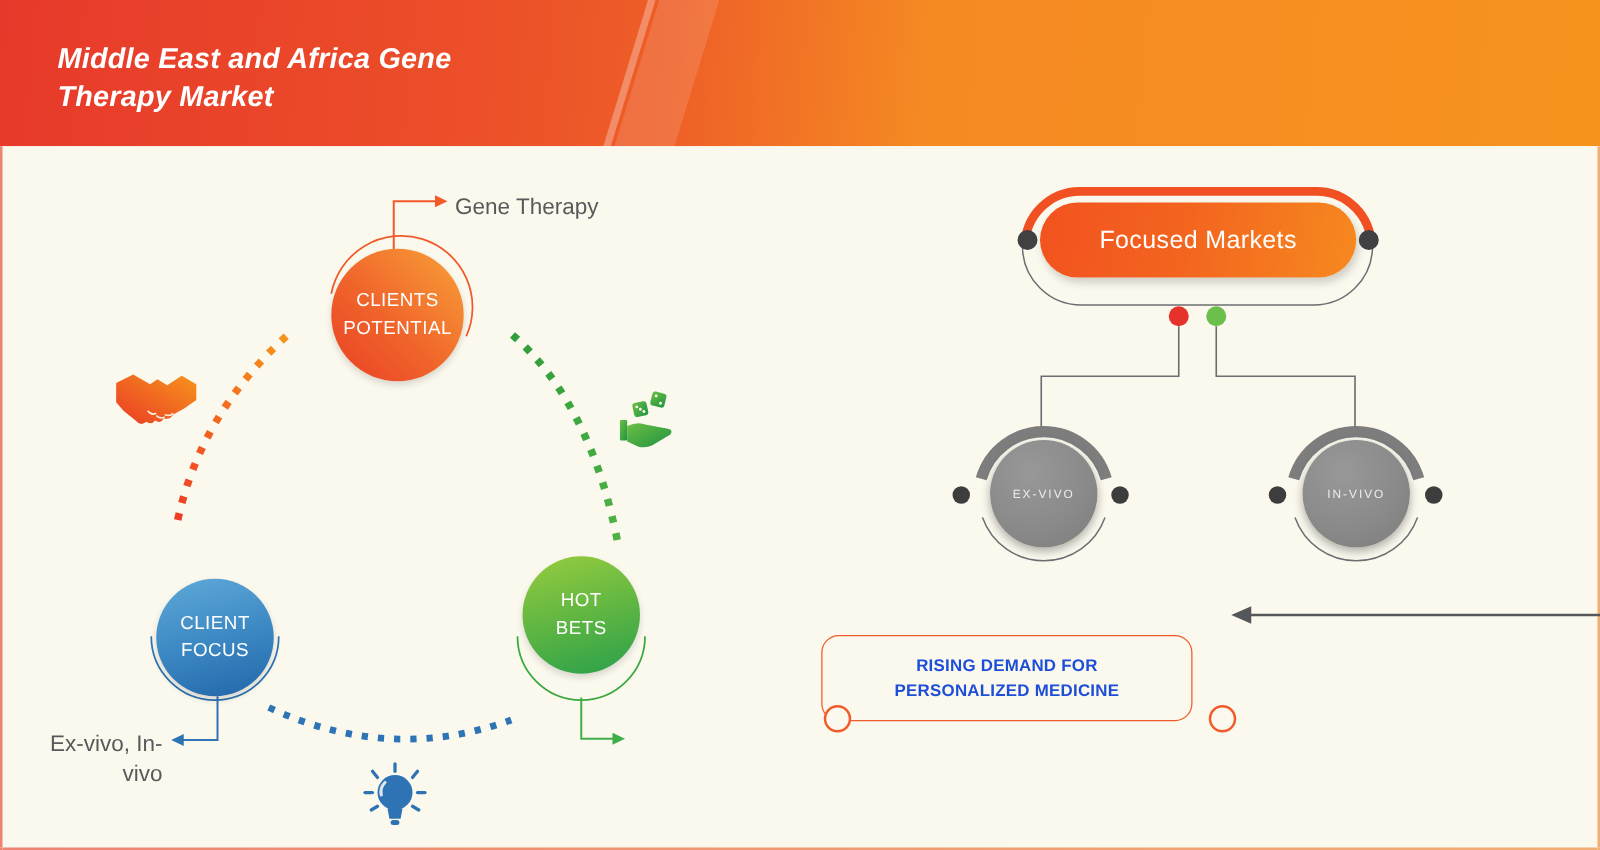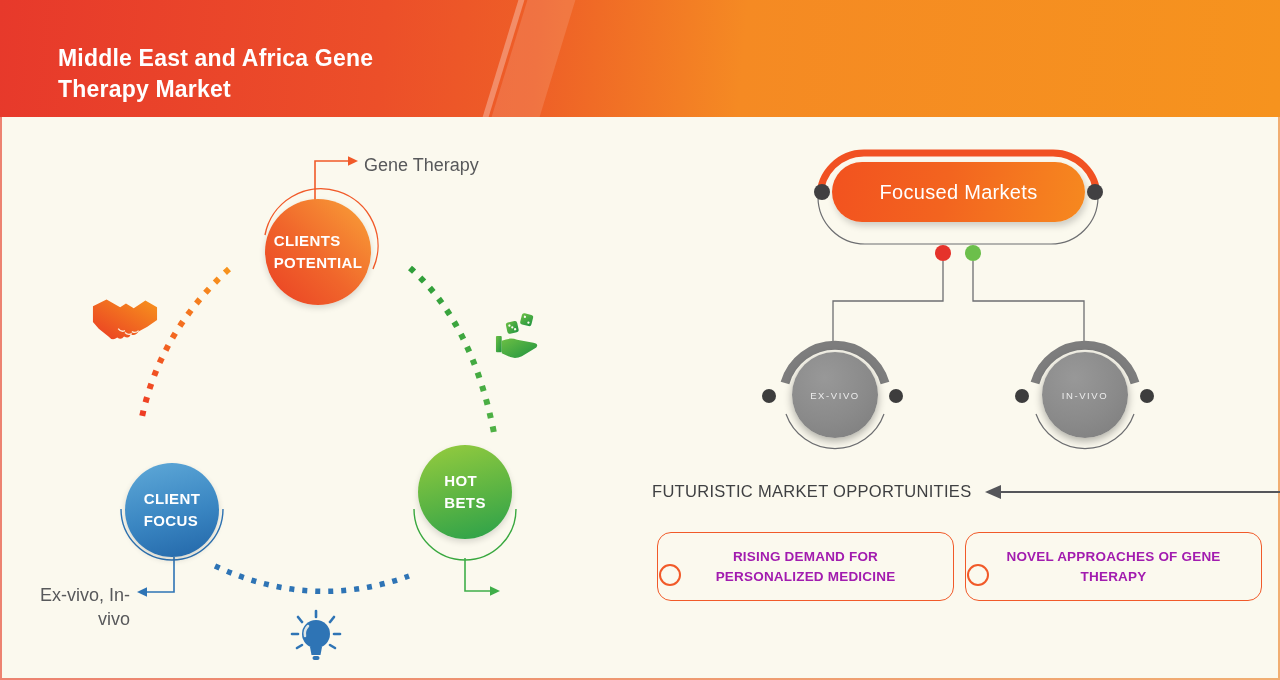--- a/index.html
+++ b/index.html
@@ -4,34 +4,34 @@
 <style>
   html,body{margin:0;padding:0;}
   body{width:1280px;height:680px;overflow:hidden;font-family:"Liberation Sans",sans-serif;background:#fbf9ee;}
 
   
   .header{position:relative;height:117px;overflow:hidden;
     background:linear-gradient(95deg,#e7392b 0%,#ec4f29 30%,#ee5f27 42%,#f58a23 58%,#f6931e 100%);}
   .stripe{position:absolute;top:-30px;height:200px;transform:skewX(-17deg);}
   .stripe.s1{left:506px;width:48px;background:rgba(255,255,255,.13);}
   .stripe.s2{left:497px;width:6px;background:rgba(255,255,255,.30);}
-  .title{position:absolute;left:42px;top:27px;margin:16px;color:#fff;font-size:23px;font-weight:bold;
-    line-height:1.35;letter-spacing:.2px;white-space:pre-line;}
+  .title{position:absolute;left:42px;top:27px;margin:4px;color:#fff;font-size:23px;font-weight:bold;
+    line-height:1.35;letter-spacing:.2px;white-space:pre-line;font-style:italic;}
   .subtitle{position:absolute;left:573px;top:23px;margin:0;color:#fff;font-size:19px;line-height:1.4;
     white-space:pre-line;}
 
   
   .main{position:relative;height:561px;background:#fbf9ee;
     border:2px solid;border-top:none;border-image:linear-gradient(90deg,#ed8371,#f1ae72) 1;}
   .abs{position:absolute;}
   svg.decor{position:absolute;left:0;top:0;width:1280px;height:563px;}
 
   
   .node{position:absolute;border-radius:50%;display:flex;align-items:center;justify-content:center;
-    color:#fff;font-weight:bold;letter-spacing:.4px;white-space:pre-line;
+    text-align:center;color:#fff;font-weight:normal;letter-spacing:.4px;white-space:pre-line;
     box-shadow:0 3px 6px rgba(0,0,0,.14);}
   .node-cp{left:263px;top:82px;width:106px;height:106px;font-size:15px;line-height:1.45;
     background:linear-gradient(225deg,#f9a238 0%,#f0652b 55%,#ea3f24 100%);}
   .node-cf{left:123px;top:346px;width:94px;height:94px;font-size:15px;line-height:1.45;
     background:linear-gradient(165deg,#5fa9d8 0%,#3a86c2 55%,#2266a8 100%);}
   .node-hb{left:416px;top:328px;width:94px;height:94px;font-size:15px;line-height:1.45;
     background:linear-gradient(165deg,#97cc3e 0%,#5bb443 55%,#29a04b 100%);}
 
   
   .callout{position:absolute;color:#58595b;font-size:18px;line-height:1.32;}
@@ -53,22 +53,22 @@
   
   .gnode{position:absolute;width:86px;height:86px;border-radius:50%;display:flex;align-items:center;
     justify-content:center;color:#ececec;font-size:9.5px;letter-spacing:1.6px;
     background:radial-gradient(circle at 38% 30%,#989898 0%,#8a8a8a 55%,#7c7c7c 100%);
     box-shadow:0 3px 8px rgba(0,0,0,.32);}
 
   
   .opp-heading{left:650px;top:365px;font-size:16.5px;color:#3f4042;letter-spacing:.3px;}
   .opp-box{position:absolute;top:391px;width:297px;height:69px;box-sizing:border-box;
     border:1.5px solid #f15a29;border-radius:14px;display:flex;align-items:center;justify-content:center;
-    text-align:center;font-size:13.5px;font-weight:bold;color:#a21caf;letter-spacing:.2px;
-    padding:0 22px;line-height:1.45;margin-top:24px;}
+    text-align:center;font-size:13.5px;font-weight:bold;color:#1d4ed8;letter-spacing:.2px;
+    padding:0 22px;line-height:1.45;}
   .opp-box1{left:655px;}
   .opp-box2{left:963px;}
   .ring{position:absolute;top:447px;width:22px;height:22px;box-sizing:border-box;border-radius:50%;
     border:2.5px solid #f15a29;background:#fbf9ee;}
   .ring1{left:657px;}
   .ring2{left:965px;}
 
   .icon{position:absolute;}
 </style>
 </head>
@@ -200,23 +200,19 @@
     <span>EX-VIVO</span>
   </div>
   <div class="gnode" style="left:1040px;top:235px">
     <span>IN-VIVO</span>
   </div>
   <div class="sdot" style="left:760px;top:272px"></div>
   <div class="sdot" style="left:887px;top:272px"></div>
   <div class="sdot" style="left:1013px;top:272px"></div>
   <div class="sdot" style="left:1138px;top:272px"></div>
 
-  <div class="abs opp-heading">FUTURISTIC MARKET OPPORTUNITIES</div>
   <div class="opp-box opp-box1">
     <span>RISING DEMAND FOR PERSONALIZED MEDICINE</span>
   </div>
-  <div class="opp-box opp-box2">
-    <span>NOVEL APPROACHES OF GENE THERAPY</span>
-  </div>
   <div class="ring ring1"></div>
   <div class="ring ring2"></div>
 
 </div>
 
 </body></html>

